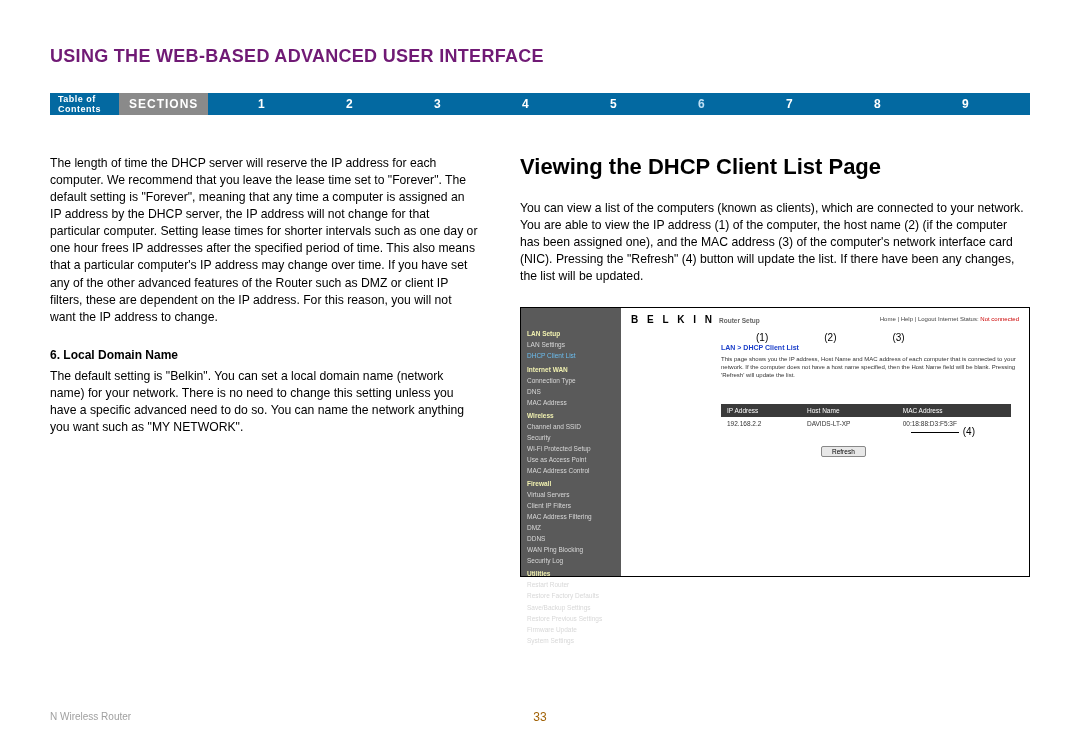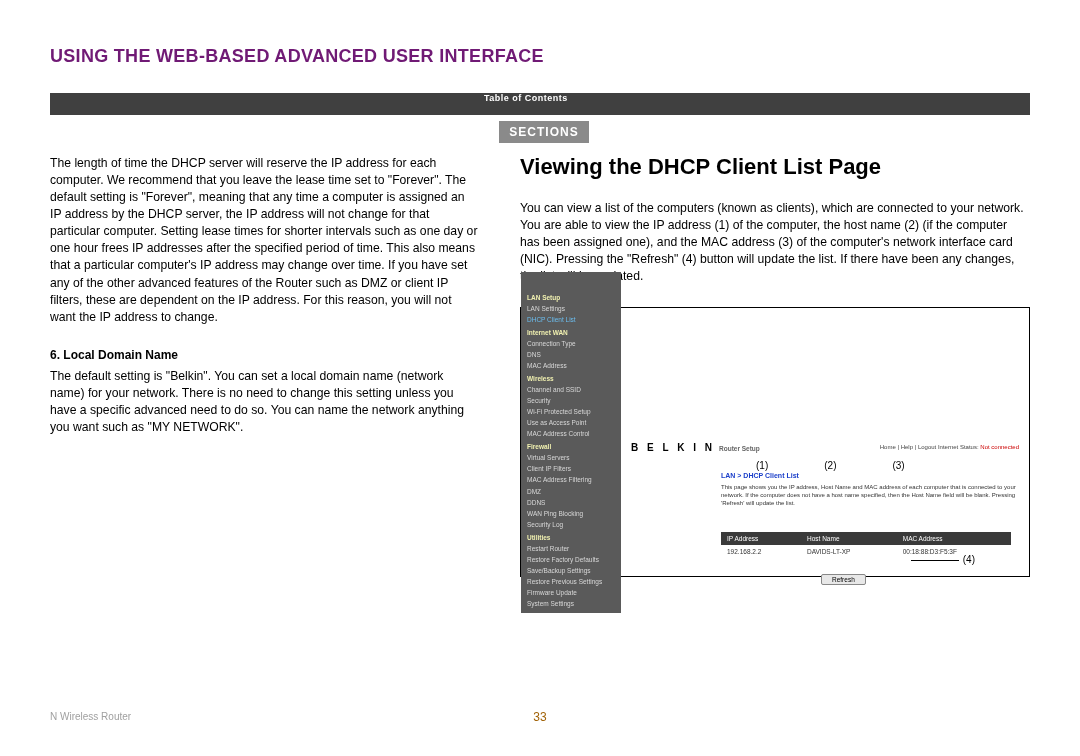--- a/index.html
+++ b/index.html
@@ -15,38 +15,37 @@
   .page-title {
     font-size: 18px;
     font-weight: bold;
     color: #701a75;
     letter-spacing: 0.3px;
     margin-bottom: 26px;
   }
   .nav-bar {
     display: flex;
     align-items: center;
-    background: #404040;
+    background: #0369a1;
     height: 22px;
     color: #fff;
     font-size: 10px;
     font-weight: bold;
     padding-left: 8px;
     gap: 18px;
-    flex-direction: column;
   }
   .nav-toc {
     letter-spacing: 0.5px;
     font-size: 9px;
     width: 120px;
   }
   .nav-sections-label {
     background: #8a8a8a;
     padding: 0 10px;
-    height: 30px;
+    height: 22px;
     line-height: 22px;
     font-size: 12px;
     letter-spacing: 1px;
   }
   .nav-num {
     flex: 0 0 auto;
     width: 70px;
     text-align: center;
     font-size: 12px;
     cursor: pointer;
@@ -74,21 +73,20 @@
     margin: -1px 0 20px 0;
   }
   .figure {
     width: 510px;
     height: 270px;
     border: 1px solid #000;
     display: flex;
     background: #fff;
     position: relative;
     font-size: 7px;
-    align-items: center;
   }
   .fig-sidebar {
     width: 100px;
     background: #5a5a5a;
     color: #d8d8d8;
     padding: 18px 6px 4px 6px;
     font-size: 6.5px;
     line-height: 1.7;
   }
   .fig-sidebar .grp { color:#f0f0b0; font-weight:bold; margin-top:2px; }

